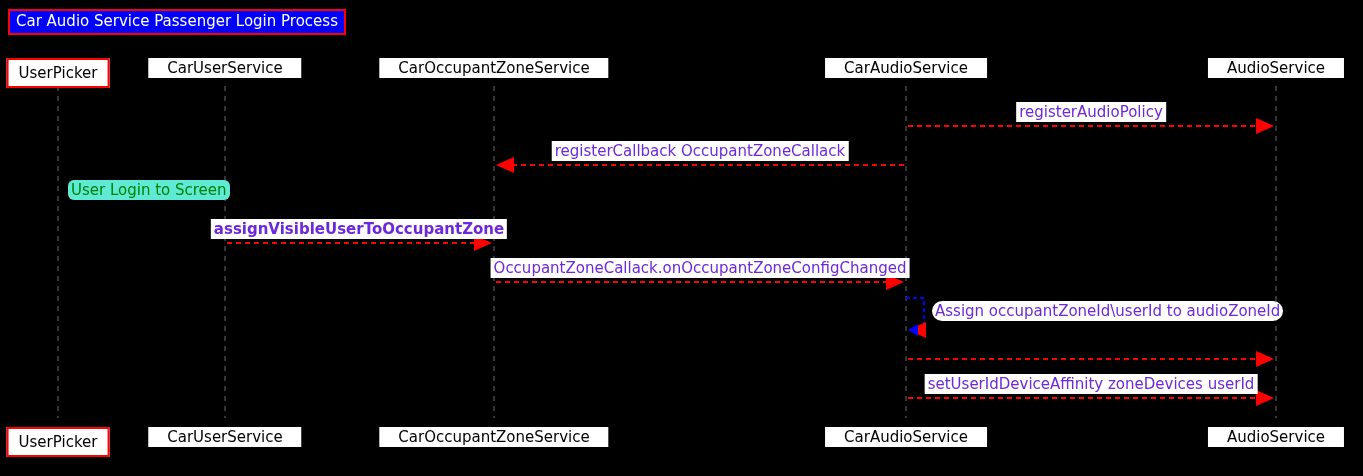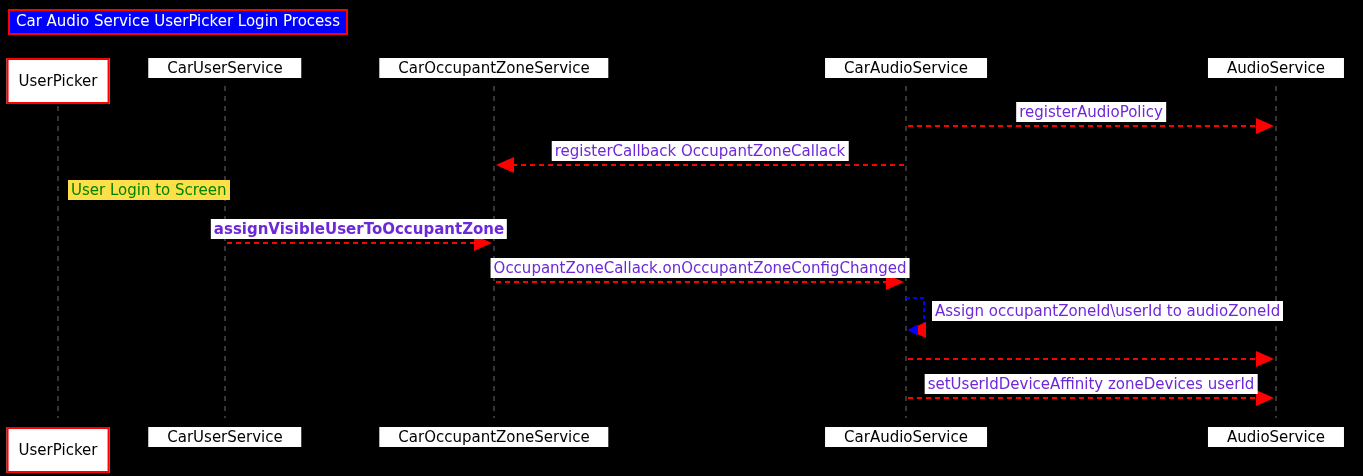--- a/index.html
+++ b/index.html
@@ -38,37 +38,38 @@
     color: #000000;
     font-size: 15px;
     line-height: 18px;
     white-space: nowrap;
     padding: 1px 19px;
     transform: translateX(-50%);
     text-align: center;
   }
   .lifeline-label.boxed {
     border: 2px solid #ff0000;
-    padding: 12px 10px;
+    padding: 4px 10px;
     font-size: 15px;
   }
   .msg-label {
     position: absolute;
     background: #ffffff;
     color: #6d28d9;
     font-size: 15px;
     line-height: 18px;
     white-space: nowrap;
     padding: 1px 3px;
     transform: translateX(-50%);
   }
   .msg-label.note {
     color: #008000;
-    background: #fde047;
+    background: #5eead4;
     transform: none;
+    border-radius: 6px;
   }
   .msg-label.selfnote {
     transform: none;
   }
 </style>
 </head>
 <body>
 
 <div id="diagram">
     <svg width="1363" height="476" style="position: absolute; left: 0px; top: 0px;">
@@ -87,31 +88,31 @@
       <line x1="1276" x2="1276" y1="86" y2="418" stroke="#6a6a6a" stroke-width="1" stroke-dasharray="5,5"></line>
       <line x1="908" x2="1272" y1="126" y2="126" stroke="#ff0000" stroke-width="2" stroke-dasharray="5,4" marker-end="url(#arrR)"></line>
       <line x1="904" x2="498" y1="165" y2="165" stroke="#ff0000" stroke-width="2" stroke-dasharray="5,4" marker-end="url(#arrL)"></line>
       <line x1="227" x2="490" y1="243" y2="243" stroke="#ff0000" stroke-width="2" stroke-dasharray="5,4" marker-end="url(#arrR)"></line>
       <line x1="496" x2="902" y1="282" y2="282" stroke="#ff0000" stroke-width="2" stroke-dasharray="5,4" marker-end="url(#arrR)"></line>
       <path d="M906,298 L924,298 L924,330 L910,330" fill="none" stroke="#0000ff" stroke-width="2" stroke-dasharray="4,3" marker-end="url(#arrL)"></path>
       <path d="M918,324 L908,330 L918,336 Z" fill="#0000ff"></path>
       <line x1="908" x2="1272" y1="359" y2="359" stroke="#ff0000" stroke-width="2" stroke-dasharray="5,4" marker-end="url(#arrR)"></line>
       <line x1="908" x2="1272" y1="398" y2="398" stroke="#ff0000" stroke-width="2" stroke-dasharray="5,4" marker-end="url(#arrR)"></line>
     </svg>
-    <div class="title-box">Car Audio Service UserPicker Login Process</div>
+    <div class="title-box">Car Audio Service Passenger Login Process</div>
     <div class="lifeline-label boxed" style="left: 58px; top: 58px;">UserPicker</div>
     <div class="lifeline-label boxed" style="left: 58px; top: 427px;">UserPicker</div>
     <div class="lifeline-label" style="left: 225px; top: 58px;">CarUserService</div>
     <div class="lifeline-label" style="left: 225px; top: 427px;">CarUserService</div>
     <div class="lifeline-label" style="left: 494px; top: 58px;">CarOccupantZoneService</div>
     <div class="lifeline-label" style="left: 494px; top: 427px;">CarOccupantZoneService</div>
     <div class="lifeline-label" style="left: 906px; top: 58px;">CarAudioService</div>
     <div class="lifeline-label" style="left: 906px; top: 427px;">CarAudioService</div>
     <div class="lifeline-label" style="left: 1276px; top: 58px;">AudioService</div>
     <div class="lifeline-label" style="left: 1276px; top: 427px;">AudioService</div>
     <div class="msg-label" style="left: 1091px; top: 102px;">registerAudioPolicy</div>
     <div class="msg-label" style="left: 700px; top: 141px;">registerCallback OccupantZoneCallack</div>
     <div class="msg-label note" style="left: 68px; top: 180px;">User Login to Screen</div>
     <div class="msg-label" style="left: 359px; top: 219px; font-weight: bold;">assignVisibleUserToOccupantZone</div>
     <div class="msg-label" style="left: 700px; top: 258px;">OccupantZoneCallack.onOccupantZoneConfigChanged</div>
-    <div class="msg-label selfnote" style="left: 932px; top: 301px;">Assign occupantZoneId\userId to audioZoneId</div>
+    <div class="msg-label selfnote" style="left: 932px; top: 301px; border-radius: 10px;">Assign occupantZoneId\userId to audioZoneId</div>
     <div class="msg-label" style="left: 1091px; top: 374px;">setUserIdDeviceAffinity zoneDevices userId</div>
   </div>
 
 </body></html>

